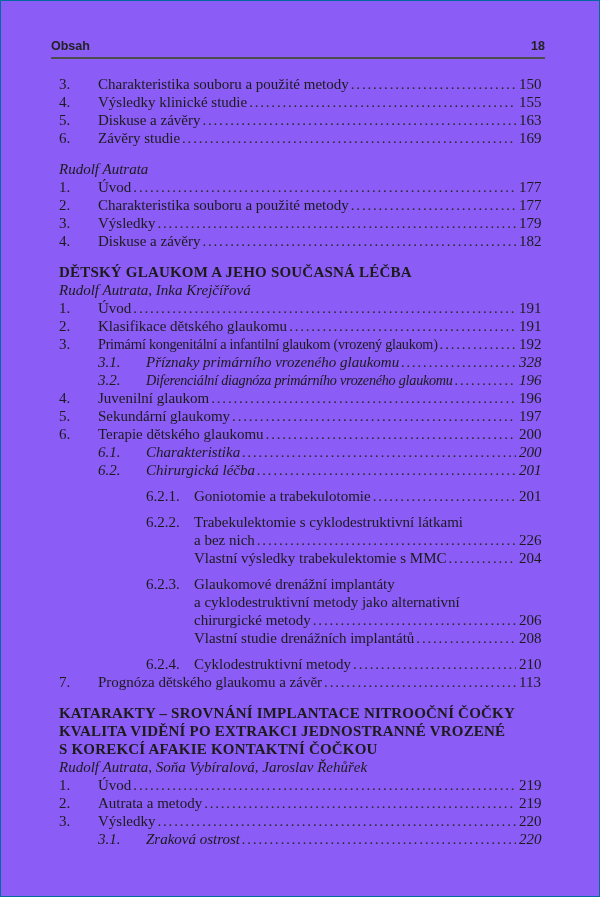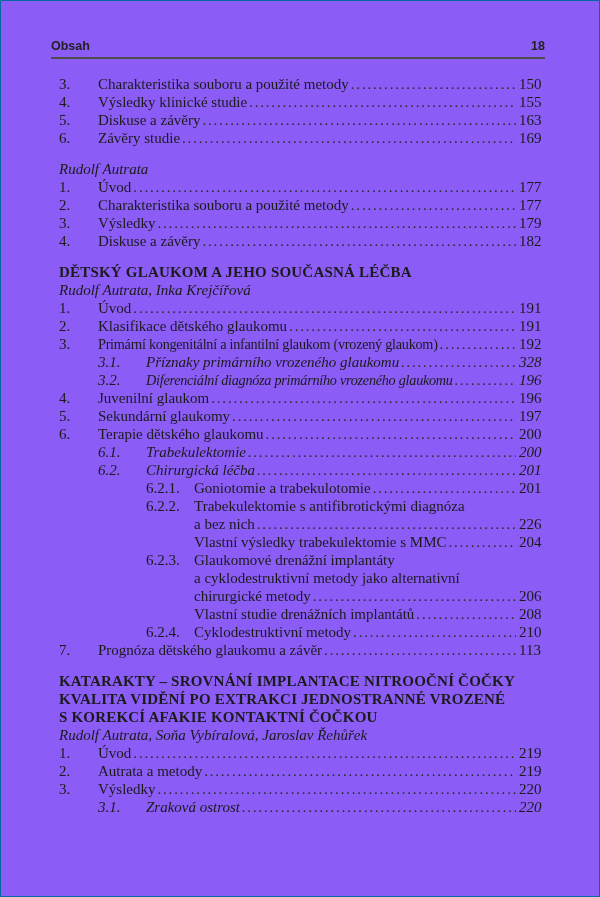--- a/index.html
+++ b/index.html
@@ -42,21 +42,21 @@
     white-space: nowrap;
   }
   .authors { margin: 0; font-style: italic; white-space: nowrap; }
   .entry {
     display: flex;
     align-items: baseline;
   }
   .entry .num { flex: none; width: 39px; white-space: nowrap; }
   .entry.l2 { padding-left: 39px; font-style: italic; }
   .entry.l2 .num { width: 48px; }
-  .entry.l3 { padding-left: 87px; }
+  .entry.l3 { padding-left: 87px; margin-top: 8px; }
   .entry.l3 .num { width: 48px; }
   .entry.l4 { padding-left: 135px; }
   .entry .txt { flex: none; white-space: nowrap; }
   .entry.condensed .txt { font-size: 14.2px; letter-spacing: -0.25px; }
   .entry .leader {
     flex: 1 1 0;
     min-width: 0;
     overflow: hidden;
     white-space: nowrap;
     margin: 0 3px 0 2px;
@@ -202,42 +202,42 @@
 
   <div class="entry l1">
     <span class="num">6.</span>
     <span class="txt">Terapie dětského glaukomu</span>
     <span class="leader"></span>
     <span class="pg">200</span>
   </div>
 
   <div class="entry l2">
     <span class="num">6.1.</span>
-    <span class="txt">Trabekulektomie</span>
+    <span class="txt">Charakteristika</span>
     <span class="leader"></span>
     <span class="pg">200</span>
   </div>
 
   <div class="entry l2">
     <span class="num">6.2.</span>
     <span class="txt">Chirurgická léčba</span>
     <span class="leader"></span>
     <span class="pg">201</span>
   </div>
 
   <div class="entry l3">
     <span class="num">6.2.1.</span>
     <span class="txt">Goniotomie a trabekulotomie</span>
     <span class="leader"></span>
     <span class="pg">201</span>
   </div>
 
   <div class="entry l3 nopage">
     <span class="num">6.2.2.</span>
-    <span class="txt">Trabekulektomie s antifibrotickými diagnóza</span>
+    <span class="txt">Trabekulektomie s cyklodestruktivní látkami</span>
     <span class="leader"></span>
 
   </div>
 
   <div class="entry l4">
 
     <span class="txt">a bez nich</span>
     <span class="leader"></span>
     <span class="pg">226</span>
   </div>

